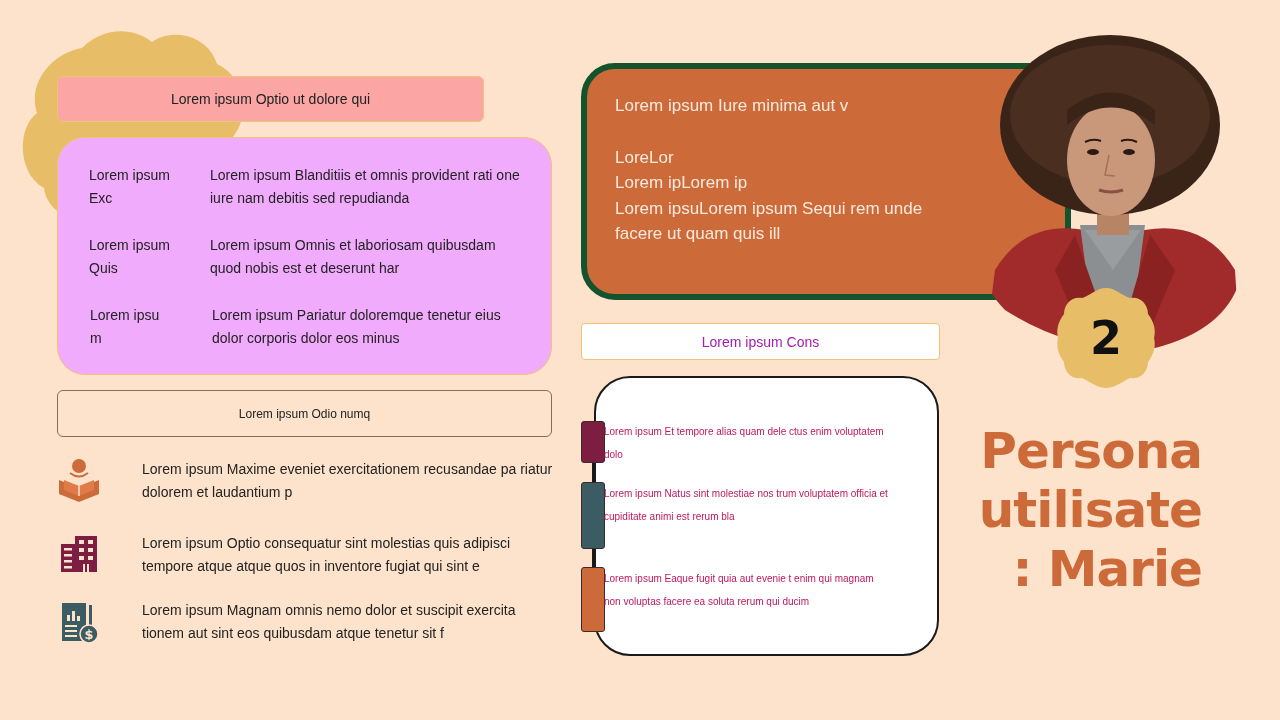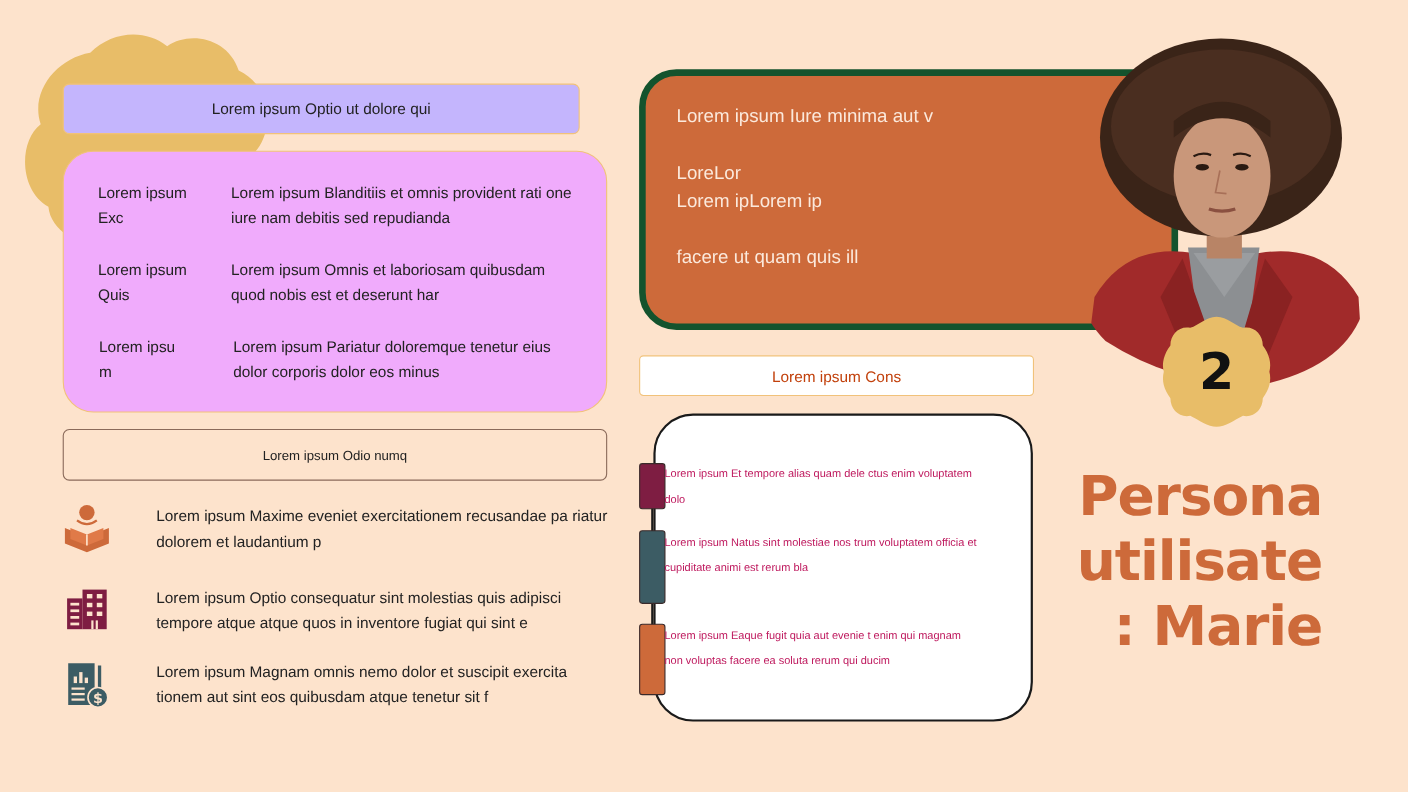--- a/index.html
+++ b/index.html
@@ -10,22 +10,22 @@
     color: #222;
     position: relative;
   }
   .abs { position: absolute; }
 
   
   .blob { left: 22px; top: 28px; width: 220px; height: 200px; }
 
   
   .hdr-box {
-    left: 57px; top: 76px; width: 470px; height: 46px;
-    background: #c4b5fd; border: 1px solid #f1c27a; border-radius: 6px;
+    left: 57px; top: 76px; width: 427px; height: 46px;
+    background: #fca5a5; border: 1px solid #f1c27a; border-radius: 6px;
     display: flex; align-items: center; justify-content: center;
     font-size: 14px; color: #222;
   }
   .info-card {
     left: 57px; top: 137px; width: 495px; height: 238px;
     background: #f0abfc; border: 1px solid #f1c27a; border-radius: 28px;
   }
   .info-row { position: absolute; left: 31px; font-size: 14px; line-height: 23px; color: #222; }
   .info-row .k { position: absolute; left: 0; width: 100px; }
   .info-row .v { position: absolute; left: 121px; width: 320px; }
@@ -55,21 +55,21 @@
   .badge-num {
     left: 1054px; top: 286px; width: 104px; height: 104px;
     display: flex; align-items: center; justify-content: center;
     font-family: "DejaVu Sans", sans-serif; font-weight: bold; font-size: 46px; color: #111;
   }
 
   .cons-box {
     left: 581px; top: 323px; width: 359px; height: 37px;
     background: #fff; border: 1px solid #f1c27a; border-radius: 4px;
     display: flex; align-items: center; justify-content: center;
-    font-size: 14px; color: #c2410c;
+    font-size: 14px; color: #a21caf;
   }
   .white-card {
     left: 594px; top: 376px; width: 345px; height: 280px;
     background: #fff; border: 2px solid #1a1a1a; border-radius: 36px;
   }
   .tab { left: 581px; width: 24px; border: 1px solid #3a2a2a; border-radius: 3px; }
   .wc-item { left: 604px; width: 285px; font-size: 10px; line-height: 23px; color: #be185d; }
 
   .title {
     right: 78px; top: 422px; width: 260px; text-align: right;
@@ -150,20 +150,21 @@
     <circle cx="33" cy="35" r="9" fill="#3c5c64" stroke="#fde3cc" stroke-width="1.5"></circle>
     <text x="33" y="40" text-anchor="middle" font-size="13" font-weight="bold" fill="#fde3cc" font-family="DejaVu Sans, sans-serif">$</text>
   </svg>
   <div class="txt">Lorem ipsum Magnam omnis nemo dolor et suscipit exercita tionem aut sint eos quibusdam atque tenetur sit f</div>
 </div>
 
 <div class="abs orange-card">
   <div class="line" style="top:24px;">Lorem ipsum Iure minima aut v</div>
   <div class="line" style="top:76px;">LoreLor</div>
   <div class="line" style="top:101px;">Lorem ipLorem ip</div>
+  <div class="line" style="top:127px;">Lorem ipsuLorem ipsum Sequi rem unde</div>
   <div class="line" style="top:152px;">facere ut quam quis ill</div>
 </div>
 
 <svg class="abs portrait" viewBox="0 0 255 320">
   <defs>
     <clipPath id="pc">
         <path d="M0 0 H255 V250 Q240 300 170 318 Q90 325 20 280 Q0 260 0 240 Z"></path>
       </clipPath>
   </defs>
   <g clip-path="url(#pc)">

